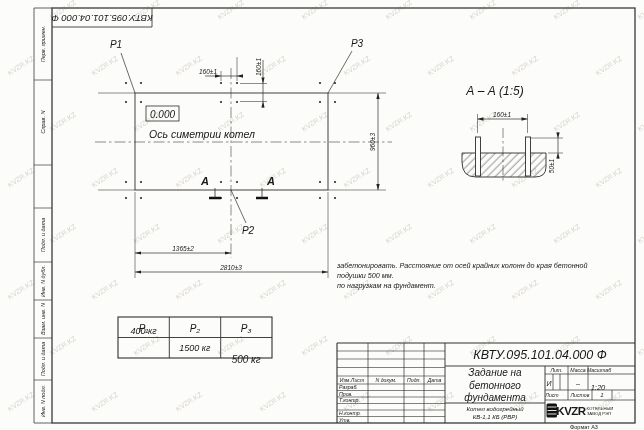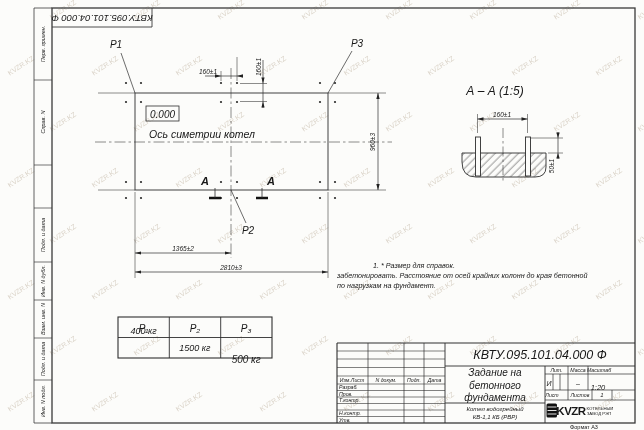--- a/index.html
+++ b/index.html
@@ -211,22 +211,22 @@
   <span class="t" style="left:183px;top:247.5px;font-size:6.5px;">1365±2</span>
   <span class="t" style="left:231px;top:266.5px;font-size:6.5px;">2810±3</span>
   <span class="t" style="left:205px;top:181px;font-size:11px;font-weight:bold;">А</span>
   <span class="t" style="left:271px;top:181px;font-size:11px;font-weight:bold;">А</span>
 
   <span class="t" style="left:495px;top:91px;font-size:12px;">А – А (1:5)</span>
   <span class="t" style="left:502px;top:113.5px;font-size:6.5px;">160±1</span>
   <span class="t rot90" style="left:551px;top:166px;font-size:6.5px;">50±1</span>
 
   <div class="notes">
-    <div class="note-ind">1. * Размер для справок.</div>
     <div>забетонировать. Расстояние от осей крайних колонн до края бетонной</div>
+    <div>подушки 500 мм.</div>
     <div>по нагрузкам на фундамент.</div>
   </div>
 
   <span class="t" style="left:143.6px;top:327.5px;font-size:10px;">P₁</span>
   <span class="t" style="left:194.9px;top:327.5px;font-size:10px;">P₂</span>
   <span class="t" style="left:246.2px;top:327.5px;font-size:10px;">P₃</span>
   <span class="t" style="left:143.6px;top:331px;font-size:9px;">400 кг</span>
   <span class="t" style="left:194.9px;top:347.7px;font-size:9px;">1500 кг</span>
   <span class="t" style="left:246.2px;top:359px;font-size:10px;">500 кг</span>
 

